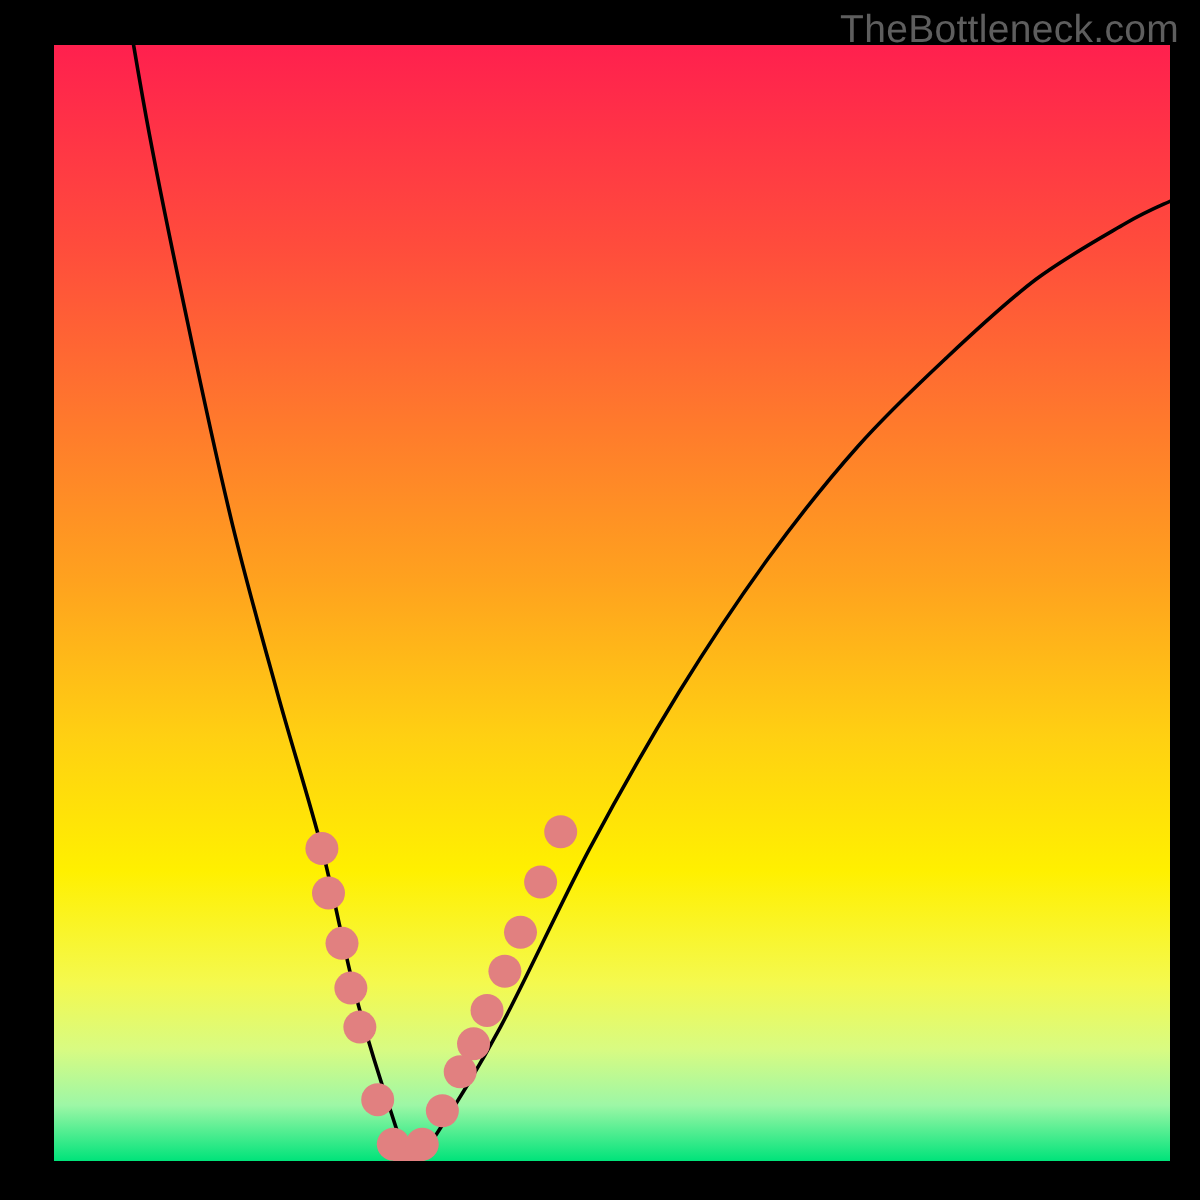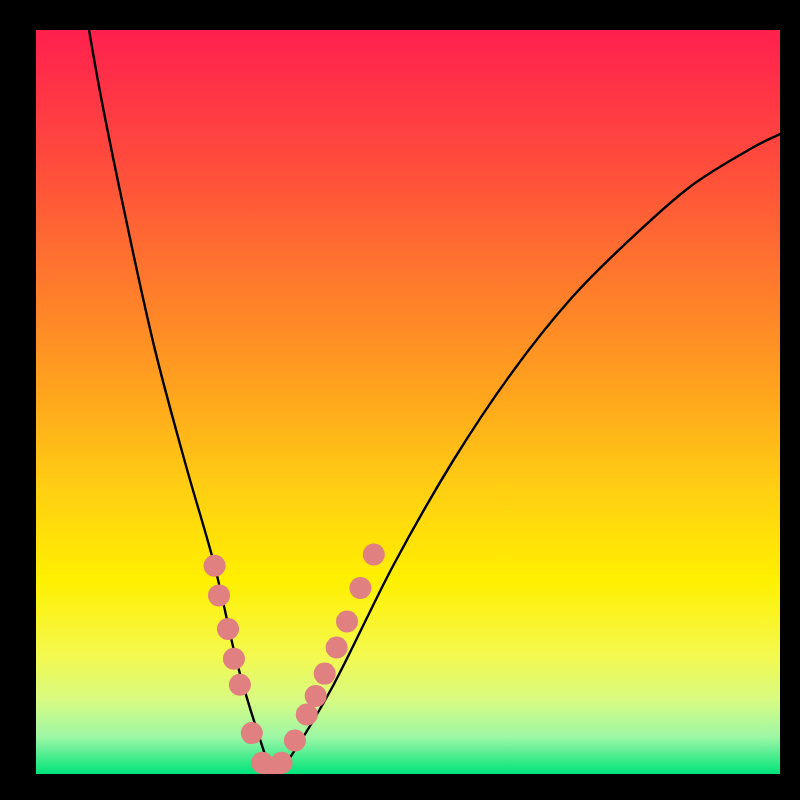--- a/index.html
+++ b/index.html
@@ -27,20 +27,21 @@
     z-index: 20;
   }
   svg {
     display: block;
   }
 </style>
 </head>
 <body>
 
 <div class="frame">
+  <div class="watermark">TheBottleneck.com</div>
 
   <svg id="chart-svg" width="800" height="800" viewBox="0 0 800 800">
     <defs>
       <linearGradient id="bg-grad" x1="0" y1="0" x2="0" y2="1">
         <stop offset="0%" stop-color="#ff204e"></stop>
         <stop offset="18%" stop-color="#ff4c3c"></stop>
         <stop offset="34%" stop-color="#ff7a2c"></stop>
         <stop offset="48%" stop-color="#ffa21e"></stop>
         <stop offset="62%" stop-color="#ffd012"></stop>
         <stop offset="74%" stop-color="#fff000"></stop>

